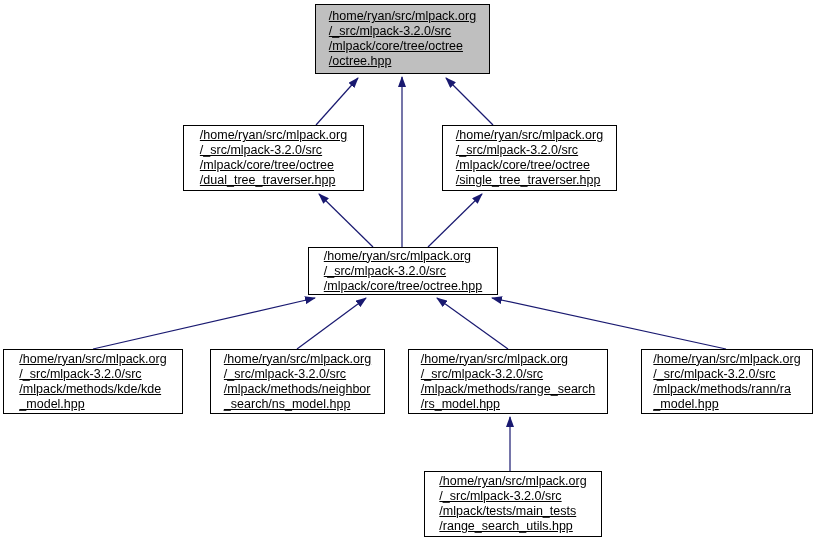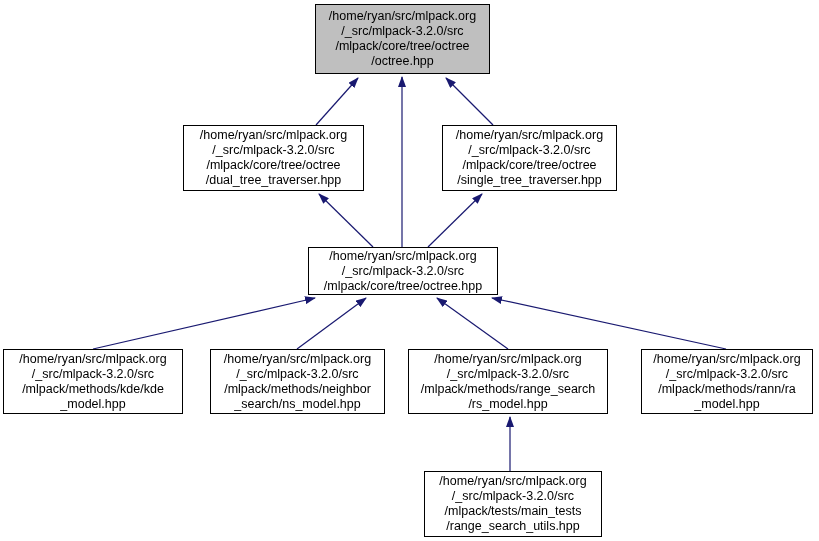--- a/index.html
+++ b/index.html
@@ -23,27 +23,28 @@
     height: 541px;
   }
   .node {
     position: absolute;
     box-sizing: border-box;
     border: 1.3px solid #000000;
     background: #ffffff;
     display: flex;
     align-items: center;
     justify-content: center;
-    text-align: center;
+    text-align: left;
     font-size: 12.5px;
     line-height: 15px;
     color: #000000;
     white-space: pre-line;
     cursor: pointer;
     padding: 1px 3px;
+    text-decoration: underline;
   }
   .node.highlight {
     background: #BFBFBF;
     cursor: default;
   }
   
   #n-octree-main        { left: 315px; top: 4px;   width: 175px; height: 70px; }
   #n-dual               { left: 183px; top: 125px; width: 181px; height: 66px; }
   #n-single             { left: 442px; top: 125px; width: 175px; height: 66px; }
   #n-octree-hpp         { left: 308px; top: 247px; width: 190px; height: 48px; }

